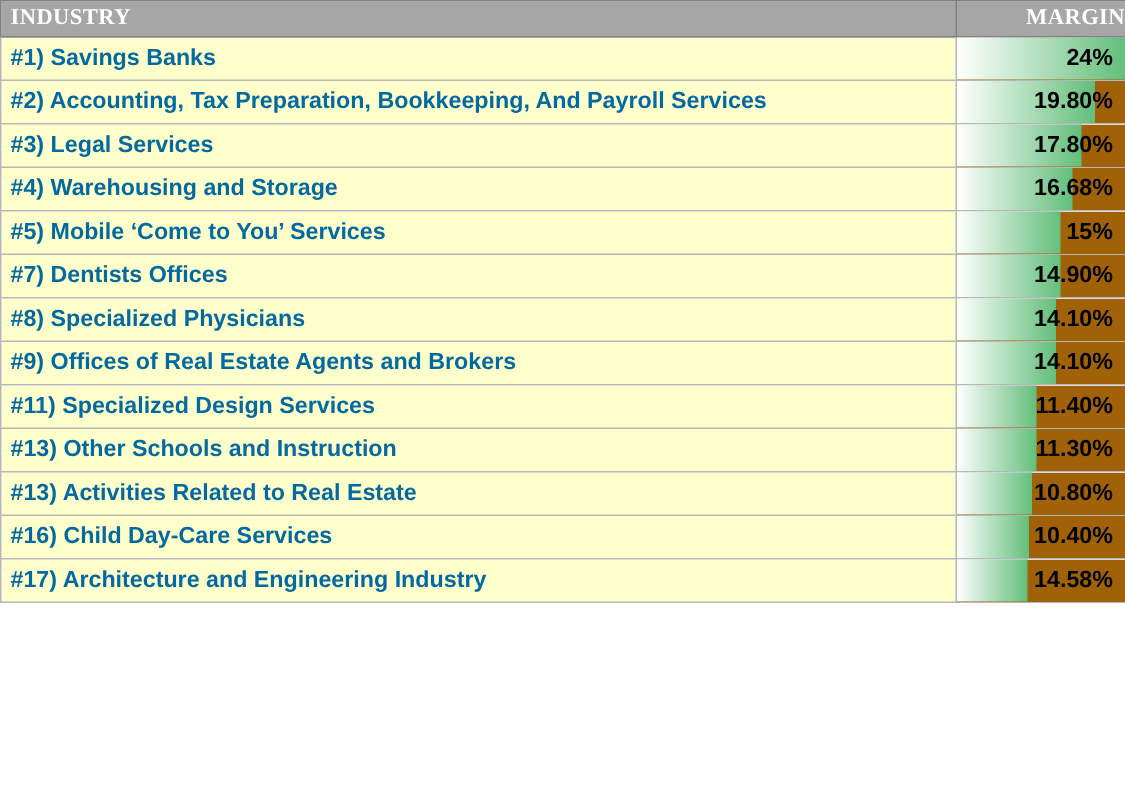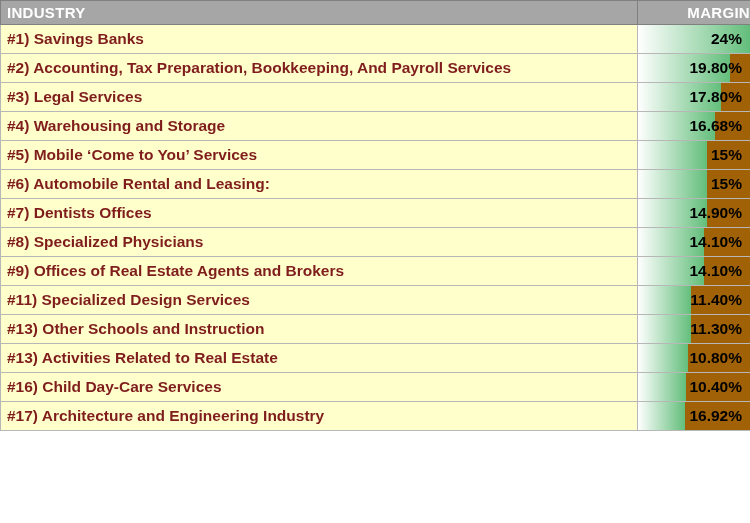--- a/index.html
+++ b/index.html
@@ -25,36 +25,37 @@
     background: #a6a6a6;
     color: #ffffff;
     font-weight: bold;
     font-size: 15px;
     text-align: left;
     padding: 3px 6px;
     border: 1px solid #808080;
     letter-spacing: 0.3px;
     height: 20px;
     box-sizing: border-box;
+    font-family: Liberation Serif, serif;
   }
   thead th.margin-head {
     text-align: right;
     padding-left: 0;
     padding-right: 0;
   }
 
   tbody td {
     border: 1px solid #b7b7b7;
     height: 29px;
     box-sizing: border-box;
     padding: 0;
   }
   td.industry-cell {
     background: #ffffcc;
-    color: #7f1d1d;
+    color: #0369a1;
     font-weight: bold;
     font-size: 15.5px;
     padding: 0 6px;
     white-space: nowrap;
     overflow: hidden;
   }
   td.margin-cell {
     background: #a16207;
     position: relative;
     padding: 4px;
@@ -159,38 +160,26 @@
           <div class="bar-wrap">
             <div class="bar" style="width: 62%;"></div>
           </div>
           <div class="margin-text">
             <span>15</span>
             <span class="pct">%</span>
           </div>
         </td>
       </tr>
       <tr>
-        <td class="industry-cell">#6) Automobile Rental and Leasing:</td>
+        <td class="industry-cell">#7) Dentists Offices</td>
         <td class="margin-cell">
           <div class="bar-wrap">
             <div class="bar" style="width: 62%;"></div>
           </div>
           <div class="margin-text">
-            <span>15</span>
-            <span class="pct">%</span>
-          </div>
-        </td>
-      </tr>
-      <tr>
-        <td class="industry-cell">#7) Dentists Offices</td>
-        <td class="margin-cell">
-          <div class="bar-wrap">
-            <div class="bar" style="width: 62%;"></div>
-          </div>
-          <div class="margin-text">
             <span>14.90</span>
             <span class="pct">%</span>
           </div>
         </td>
       </tr>
       <tr>
         <td class="industry-cell">#8) Specialized Physicians</td>
         <td class="margin-cell">
           <div class="bar-wrap">
             <div class="bar" style="width: 59%;"></div>
@@ -261,19 +250,19 @@
           </div>
         </td>
       </tr>
       <tr>
         <td class="industry-cell">#17) Architecture and Engineering Industry</td>
         <td class="margin-cell">
           <div class="bar-wrap">
             <div class="bar" style="width: 42%;"></div>
           </div>
           <div class="margin-text">
-            <span>16.92</span>
+            <span>14.58</span>
             <span class="pct">%</span>
           </div>
         </td>
       </tr>
     </tbody>
 </table>
 
 </body></html>

